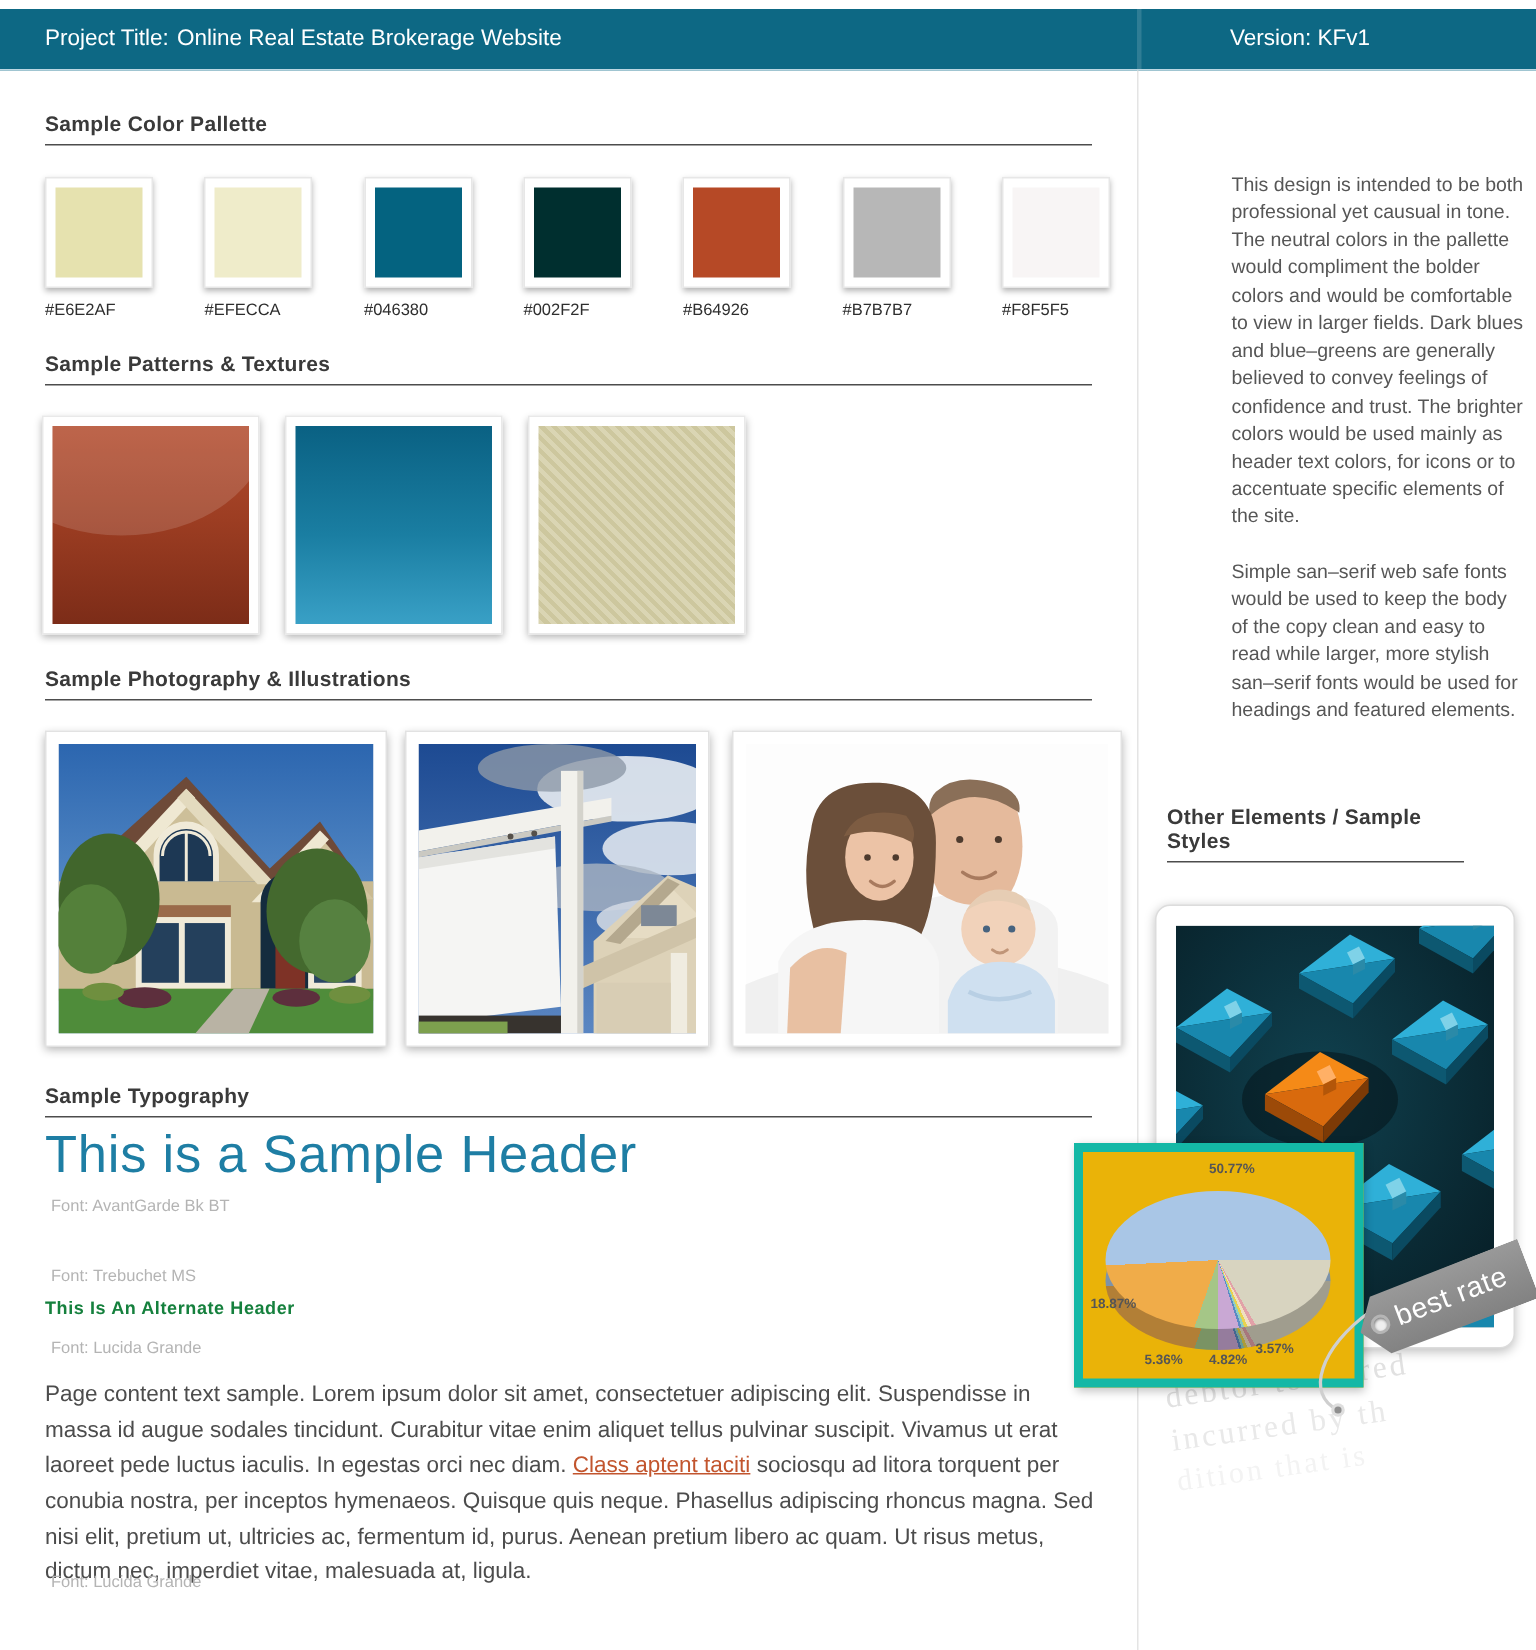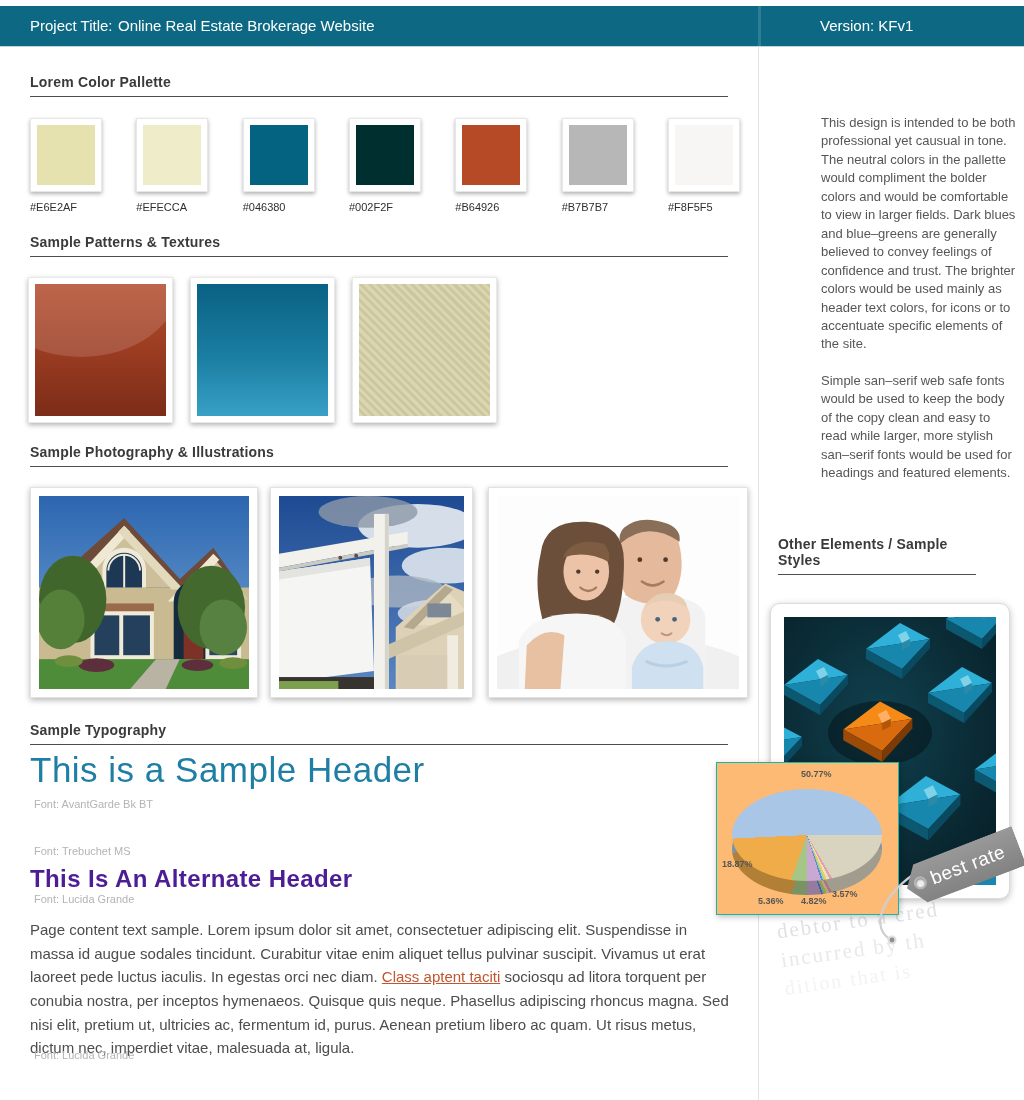--- a/index.html
+++ b/index.html
@@ -50,21 +50,21 @@
   #photo-sign{left:270px;width:203px;}
   #photo-family{left:488px;width:260px;}
   .photo-card svg{display:block;width:100%;height:100%;}
 
   
   #typo-header{position:absolute;left:30px;top:750px;font-size:35px;color:#1e7ea4;letter-spacing:.5px;}
   .font-note{position:absolute;font-size:11px;color:#b4b4b4;}
   #typo-header-font{left:34px;top:798px;}
   #typo-sub{position:absolute;left:30px;top:817px;font-size:20px;font-weight:bold;color:#b3492a;letter-spacing:.8px;}
   #typo-sub-font{left:34px;top:845px;}
-  #typo-alt{position:absolute;left:30px;top:865px;font-size:24px;font-weight:bold;color:#4c1d95;letter-spacing:.4px;}
+  #typo-alt{position:absolute;left:30px;top:865px;font-size:12px;font-weight:bold;color:#15803d;letter-spacing:.4px;}
   #typo-alt-font{left:34px;top:893px;}
   #typo-body{position:absolute;left:30px;top:918px;width:702px;font-size:15px;line-height:1.58;color:#4c4c4c;}
   #typo-body a{color:#c2552e;text-decoration:underline;}
   #typo-body-font{left:34px;top:1049px;}
 
   
   #notes-body{position:absolute;left:821px;top:114px;width:198px;font-size:13px;line-height:1.42;color:#565656;}
   #notes-body p{margin:0 0 18px 0;}
 
   
@@ -74,21 +74,21 @@
   #wm-line2{font-size:21px;color:#e1e1e1;letter-spacing:2px;margin-top:2px;}
   #wm-line3{font-size:21px;color:#e9e9e9;letter-spacing:2px;margin-top:4px;}
   #wm-line4{font-size:20px;color:#f3f3f3;letter-spacing:2px;margin-top:4px;}
 
   
   #houses-card{position:absolute;left:770px;top:603px;width:238px;height:294px;background:#fff;border:1px solid #dcdcdc;border-radius:10px;box-shadow:0 2px 7px rgba(0,0,0,.25);}
   #houses-photo{position:absolute;left:13px;top:13px;width:212px;height:268px;overflow:hidden;}
   #houses-photo svg{display:block;}
 
   
-  #pie-panel{position:absolute;left:716px;top:762px;width:181px;height:151px;background:#fdba74;border:1px solid #14b8a6;box-shadow:1px 2px 6px rgba(0,0,0,.25);}
+  #pie-panel{position:absolute;left:716px;top:762px;width:181px;height:151px;background:#eab308;border:6px solid #14b8a6;box-shadow:1px 2px 6px rgba(0,0,0,.25);}
   .pie-ellipse{position:absolute;left:15px;width:150px;height:92px;border-radius:50%;}
   #pie-side{top:40px;filter:brightness(.74);}
   #pie-top{top:26px;}
   .pie-label{position:absolute;font-size:9px;font-weight:bold;color:#555;}
   .pl-0{left:84px;top:6px;}
   .pl-1{left:5px;top:96px;}
   .pl-2{left:41px;top:133px;}
   .pl-3{left:84px;top:133px;}
   .pl-4{left:115px;top:126px;}
 
@@ -105,21 +105,21 @@
 
   <div id="header-bar">
     <span id="project-label" class="bar-text">Project Title:</span>
     <span id="project-title" class="bar-text">Online Real Estate Brokerage Website</span>
     <span id="version-label" class="bar-text">Version: KFv1</span>
     <div class="bar-divider"></div>
   </div>
 
   <div id="v-divider"></div>
 
-  <div id="palette-head" class="section-head main-head">Lorem Color Pallette</div>
+  <div id="palette-head" class="section-head main-head">Sample Color Pallette</div>
   <div id="patterns-head" class="section-head main-head">Sample Patterns &amp; Textures</div>
   <div id="photos-head" class="section-head main-head">Sample Photography &amp; Illustrations</div>
   <div id="typo-head" class="section-head main-head">Sample Typography</div>
   <div id="elements-head" class="section-head side-head">Other Elements / Sample Styles</div>
 
   <div id="swatch-row">
       <div class="swatch-card">
         <div class="swatch-frame">
           <div class="swatch-fill" style="background: rgb(230, 226, 175);"></div>
         </div>

